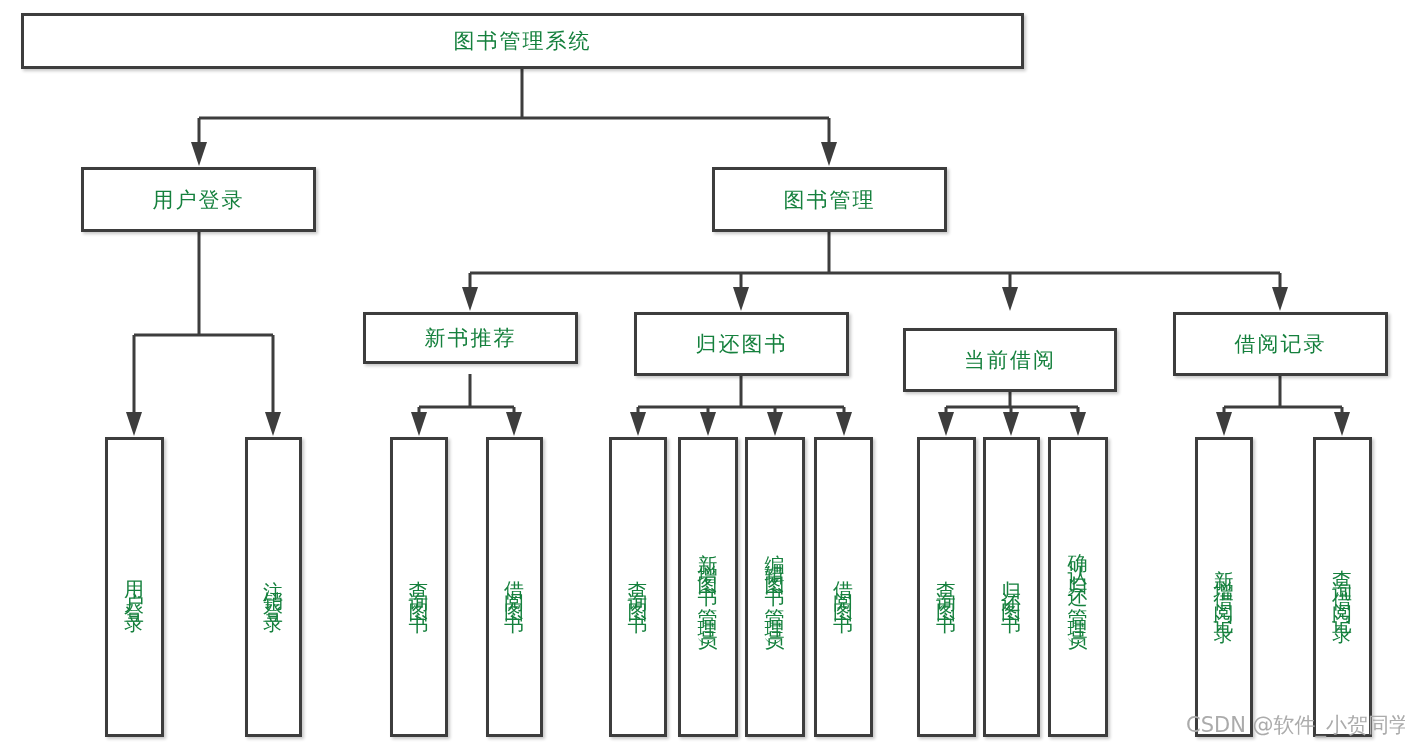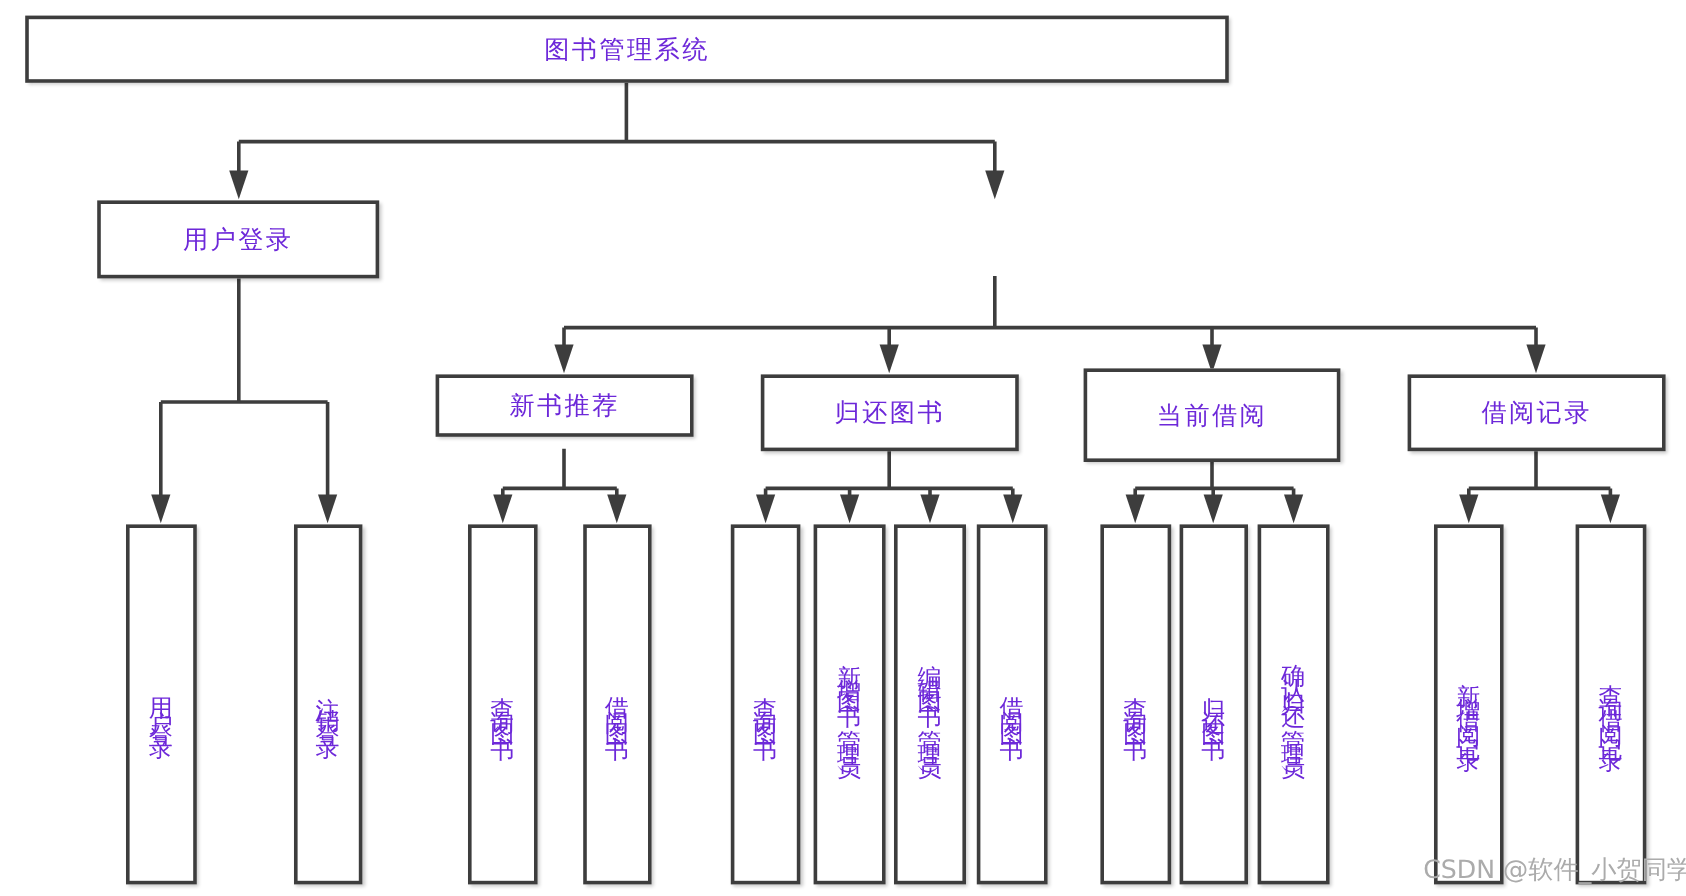--- a/index.html
+++ b/index.html
@@ -13,21 +13,21 @@
   }
   svg.wires { position: absolute; left: 0; top: 0; z-index: 1; }
   .node {
     position: absolute;
     box-sizing: border-box;
     border: 3px solid #3d3d3d;
     background: #ffffff;
     display: flex;
     align-items: center;
     justify-content: center;
-    color: #6d28d9;
+    color: #15803d;
     box-shadow: 2px 2px 3px rgba(0,0,0,0.22);
     z-index: 2;
   }
   .node.h span {
     font-size: 21px;
     letter-spacing: 2px;
     white-space: nowrap;
   }
   .node.v span {
     writing-mode: vertical-rl;
@@ -94,28 +94,31 @@
     </g>
   </svg>
 
   <div class="node h" style="left:21px;top:13px;width:1003px;height:56px">
     <span>图书管理系统</span>
   </div>
 
   <div class="node h" style="left:81px;top:167px;width:235px;height:65px">
     <span>用户登录</span>
   </div>
+  <div class="node h" style="left:712px;top:167px;width:235px;height:65px">
+    <span>图书管理</span>
+  </div>
 
   <div class="node h" style="left:363px;top:312px;width:215px;height:52px">
     <span>新书推荐</span>
   </div>
   <div class="node h" style="left:634px;top:312px;width:215px;height:64px">
     <span>归还图书</span>
   </div>
-  <div class="node h" style="left:903px;top:307px;width:214px;height:78px">
+  <div class="node h" style="left:903px;top:328px;width:214px;height:64px">
     <span>当前借阅</span>
   </div>
   <div class="node h" style="left:1173px;top:312px;width:215px;height:64px">
     <span>借阅记录</span>
   </div>
 
   <div class="node v" style="left:105px;top:437px;width:59px;height:300px">
     <span>用户登录</span>
   </div>
   <div class="node v" style="left:245px;top:437px;width:57px;height:300px">

